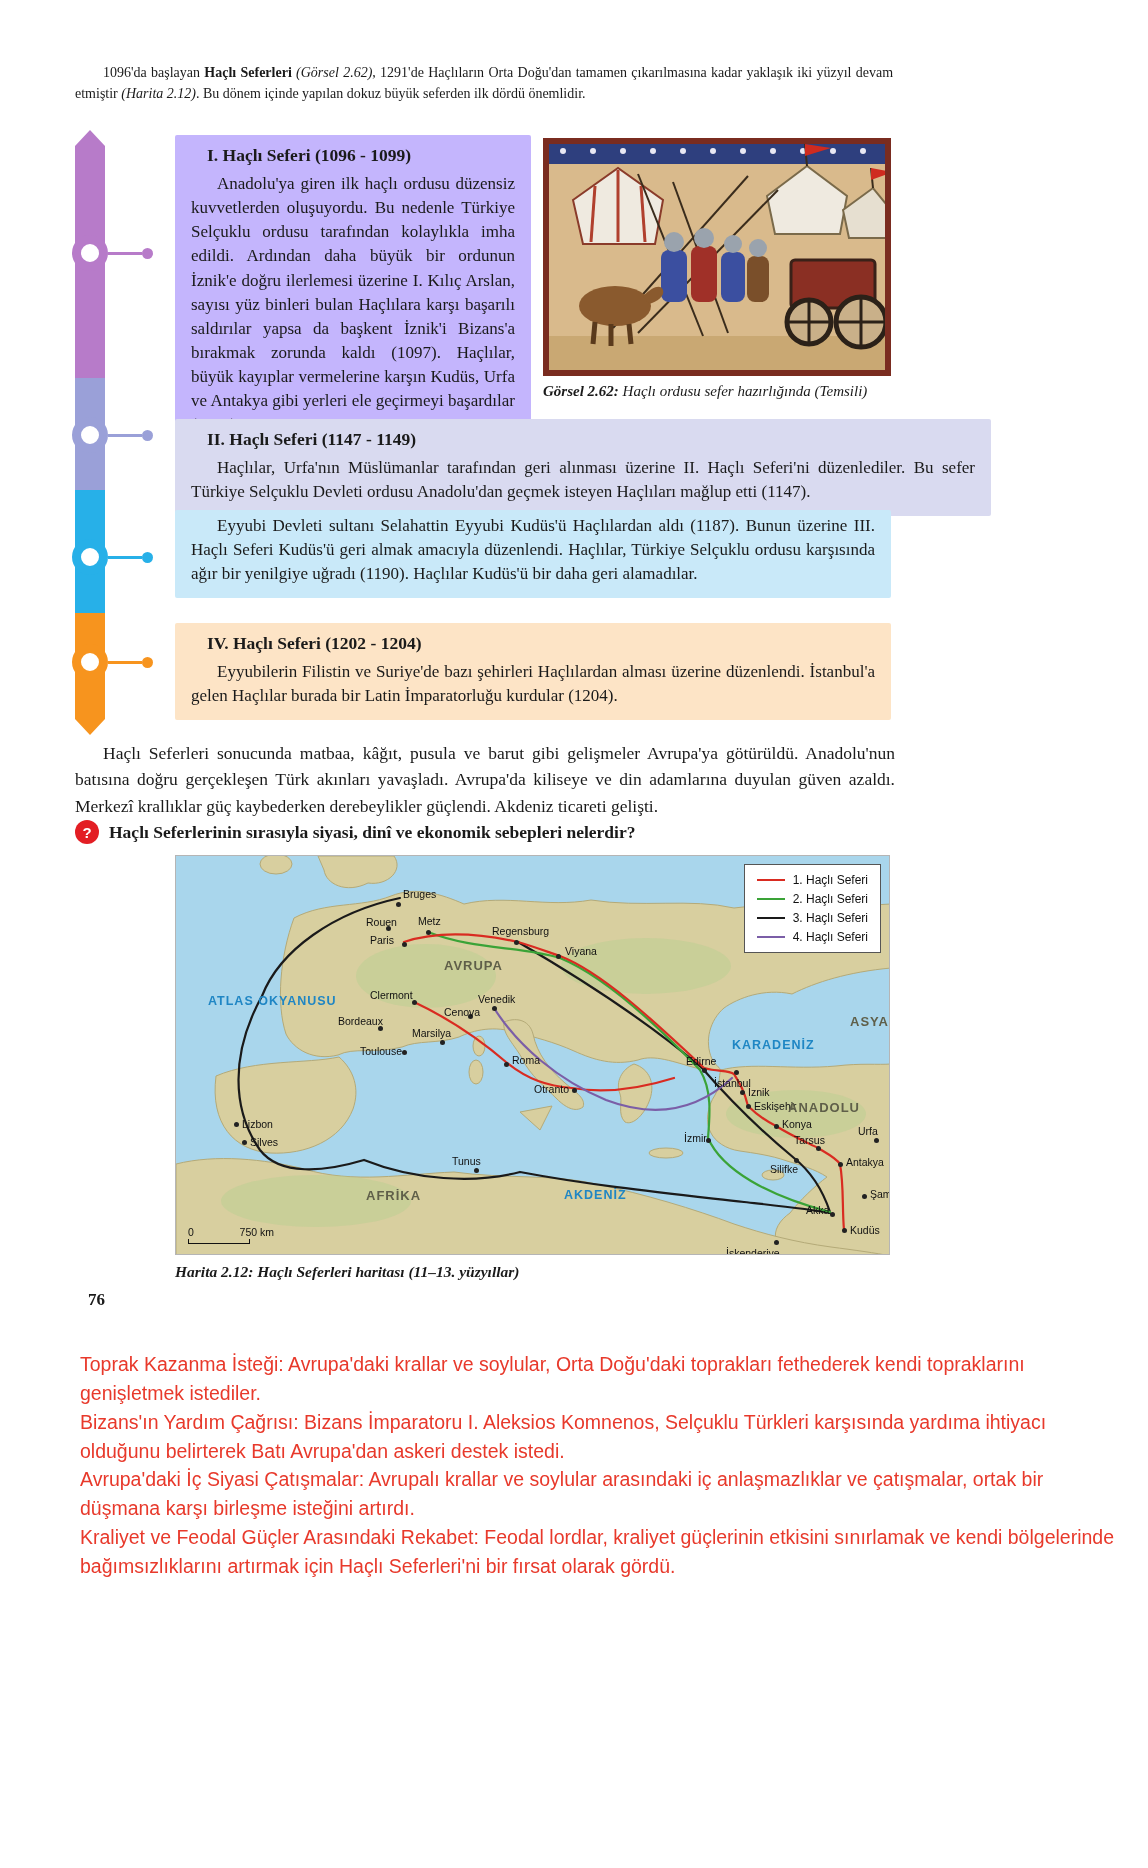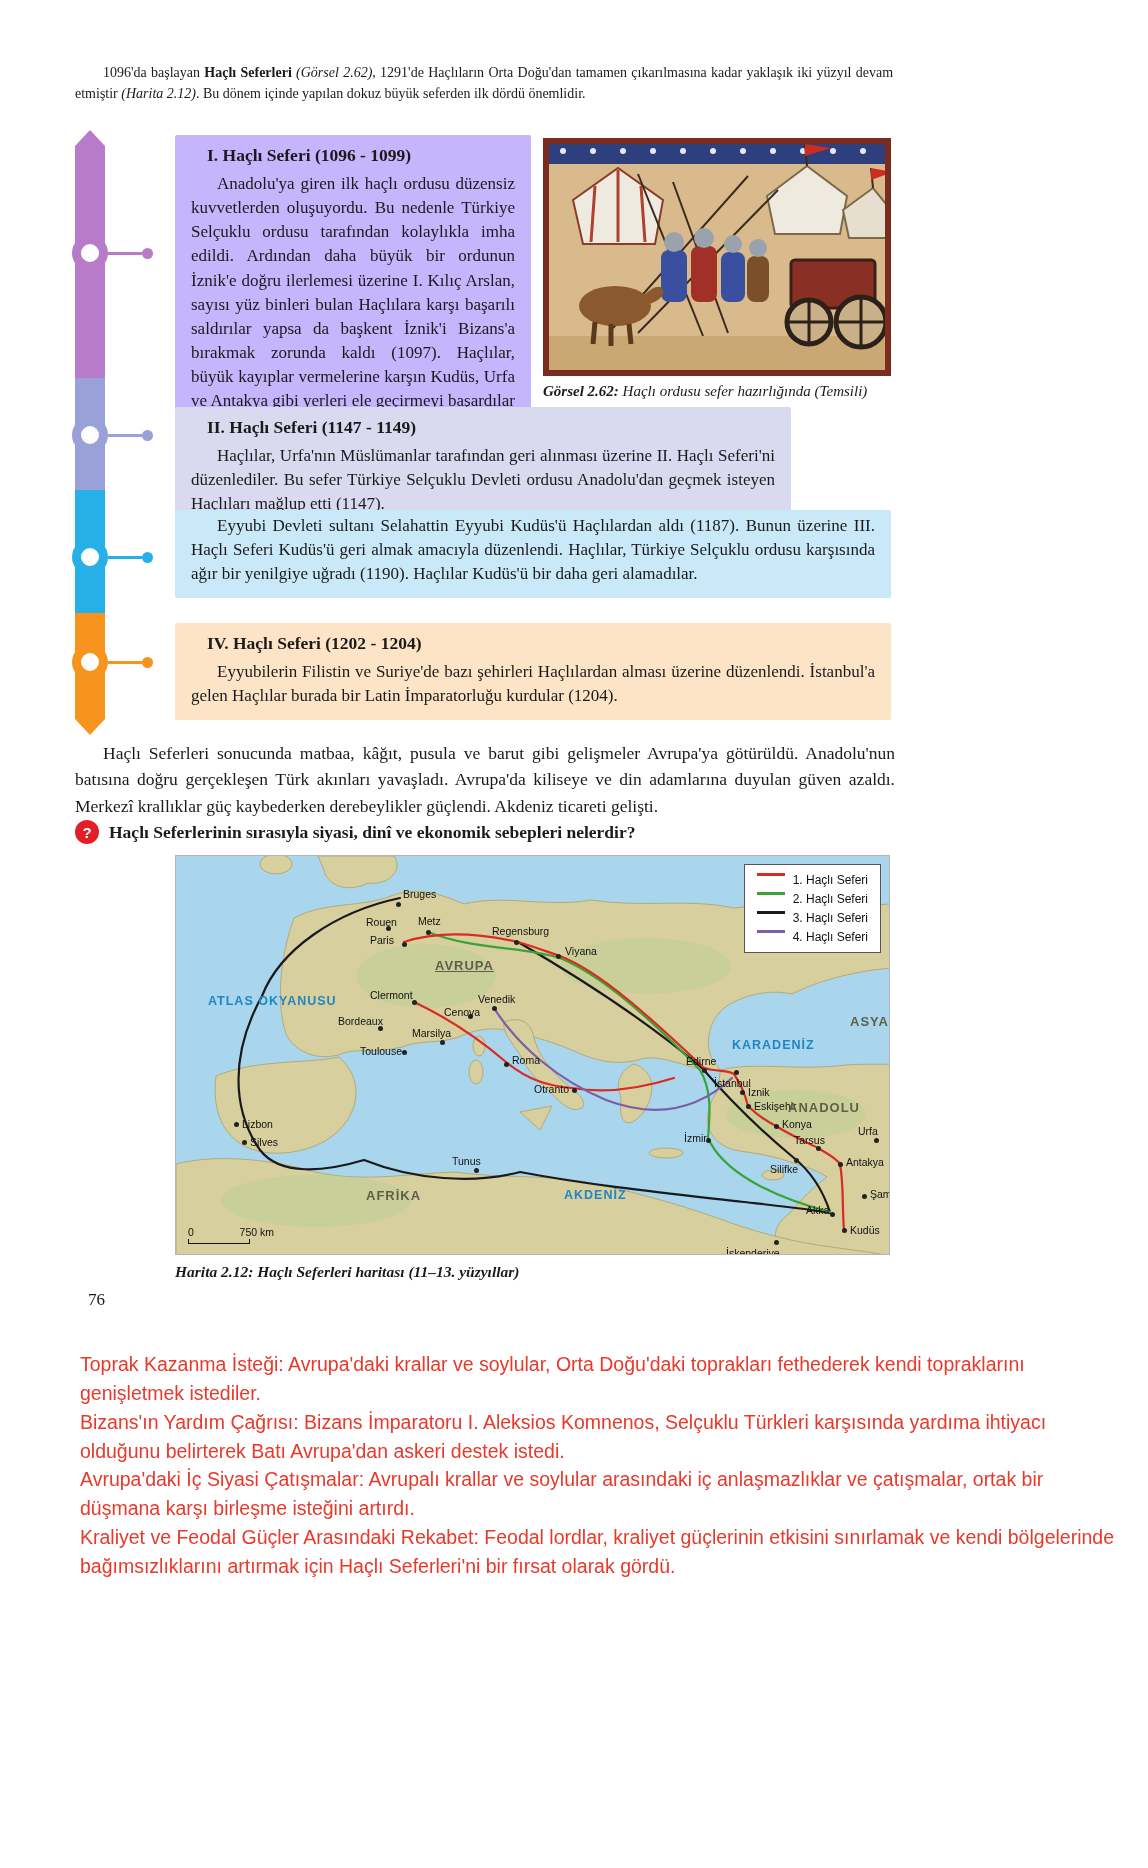--- a/index.html
+++ b/index.html
@@ -19,21 +19,21 @@
   .tl-seg.s2 { height:123px; } .tl-seg.s3 { height:122px; }
   .tl-node { position:absolute; left:72px; width:86px; height:36px; display:flex; align-items:center; }
   .tl-circle { width:36px; height:36px; border-radius:50%; background:#fff; border:9px solid #999; flex:0 0 auto; }
   .tl-line { height:3px; width:34px; background:#999; }
   .tl-dot { width:11px; height:11px; border-radius:50%; background:#999; flex:0 0 auto; }
   .n0 { top:235px; } .n1 { top:417px; } .n2 { top:539px; } .n3 { top:644px; }
 
   
   .section-box { position:absolute; border-radius:2px; }
   .sec1 { left:175px; top:135px; width:356px; min-height:243px; }
-  .sec2 { left:175px; top:407px; width:616px; }
+  .sec2 { left:175px; top:419px; width:816px; }
   .sec3 { left:175px; top:510px; width:716px; }
   .sec4 { left:175px; top:623px; width:716px; }
   .section-title { font-weight:bold; font-size:17.5px; padding:10px 16px 2px 32px; }
   .section-body { font-size:17px; line-height:1.42; text-align:justify;
                   padding:4px 16px 12px 16px; text-indent:26px; }
 
   
   .figure { position:absolute; left:543px; top:138px; width:348px; height:238px; }
   .figure svg { display:block; width:100%; height:100%; }
   .fig-caption { position:absolute; left:543px; top:382px; width:348px;
@@ -56,33 +56,33 @@
   .map-wrap svg { position:absolute; left:0; top:0; }
   #map-overlay { position:absolute; left:0; top:0; width:715px; height:400px; }
   .m-dot { position:absolute; width:5px; height:5px; border-radius:50%; background:#222; }
   .m-city { position:absolute; font-size:10.5px; color:#111; white-space:nowrap; }
   .m-region { position:absolute; font-size:13px; font-weight:bold; color:#5f5f49;
               letter-spacing:1px; white-space:nowrap; }
   .m-sea { position:absolute; font-size:12.5px; font-weight:bold; color:#1f86c4;
            letter-spacing:1px; white-space:nowrap; }
   #map-legend { position:absolute; right:8px; top:8px; background:#fff; border:1px solid #555;
                 padding:8px 12px; display:flex; flex-direction:column; gap:5px; }
-  .lg-row { display:flex; align-items:flex-start; gap:8px; }
+  .lg-row { display:flex; align-items:center; gap:8px; }
   .lg-line { width:28px; height:2.5px; }
   .lg-label { font-size:12px; color:#111; white-space:nowrap; }
   .m-scale { position:absolute; left:12px; bottom:10px; font-size:10.5px; color:#111; }
   .scale-bar { width:62px; height:5px; border-left:1.5px solid #111; border-right:1.5px solid #111;
                border-bottom:1.5px solid #111; margin-top:1px; }
   .scale-nums { display:flex; justify-content:space-between; width:86px; }
 
   .map-caption { position:absolute; left:175px; top:1263px; width:716px;
                  font-size:15.5px; font-style:italic;font-weight:bold; }
   .map-caption b { font-style:italic; }
 
-  .page-number { position:absolute; left:88px; top:1290px; font-weight:normal; font-size:17px; }
+  .page-number { position:absolute; left:88px; top:1290px; font-weight:bold; font-size:17px; }
 
   .answers { position:absolute; left:80px; top:1350px; width:1048px;
              font-family:"Liberation Sans",sans-serif; font-size:19.5px; line-height:1.48; }
 </style>
 </head>
 <body>
 
 <div class="page">
 
   <p class="intro"><span>1096'da başlayan </span><b>Haçlı Seferleri</b><i> (Görsel 2.62)</i><span>, 1291'de Haçlıların Orta Doğu'dan tamamen çıkarılmasına kadar yaklaşık iki yüzyıl devam etmiştir </span><i>(Harita 2.12)</i><span>. Bu dönem içinde yapılan dokuz büyük seferden ilk dördü önemlidir.</span></p>
@@ -300,21 +300,21 @@
         <span class="m-dot" style="left: 298px; top: 312px;"></span>
         <span class="m-city" style="left: 276px; top: 299px;">Tunus</span>
         <span class="m-dot" style="left: 686px; top: 338px;"></span>
         <span class="m-city" style="left: 694px; top: 332px;">Şam</span>
         <span class="m-dot" style="left: 654px; top: 356px;"></span>
         <span class="m-city" style="left: 630px; top: 348px;">Akka</span>
         <span class="m-dot" style="left: 666px; top: 372px;"></span>
         <span class="m-city" style="left: 674px; top: 368px;">Kudüs</span>
         <span class="m-dot" style="left: 598px; top: 384px;"></span>
         <span class="m-city" style="left: 550px; top: 391px;">İskenderiye</span>
-        <span class="m-region" style="left: 259px; top: 102px; text-decoration: underline;">AVRUPA</span>
+        <span class="m-region" style="left: 268px; top: 102px;">AVRUPA</span>
         <span class="m-region" style="left: 612px; top: 244px;">ANADOLU</span>
         <span class="m-region" style="left: 674px; top: 158px;">ASYA</span>
         <span class="m-region" style="left: 190px; top: 332px;">AFRİKA</span>
         <span class="m-sea" style="left: 32px; top: 138px;">ATLAS OKYANUSU</span>
         <span class="m-sea" style="left: 556px; top: 182px;">KARADENİZ</span>
         <span class="m-sea" style="left: 388px; top: 332px;">AKDENİZ</span>
       </div>
     <div id="map-legend">
         <div class="lg-row">
           <span class="lg-line" style="background: rgb(217, 43, 33);"></span>

